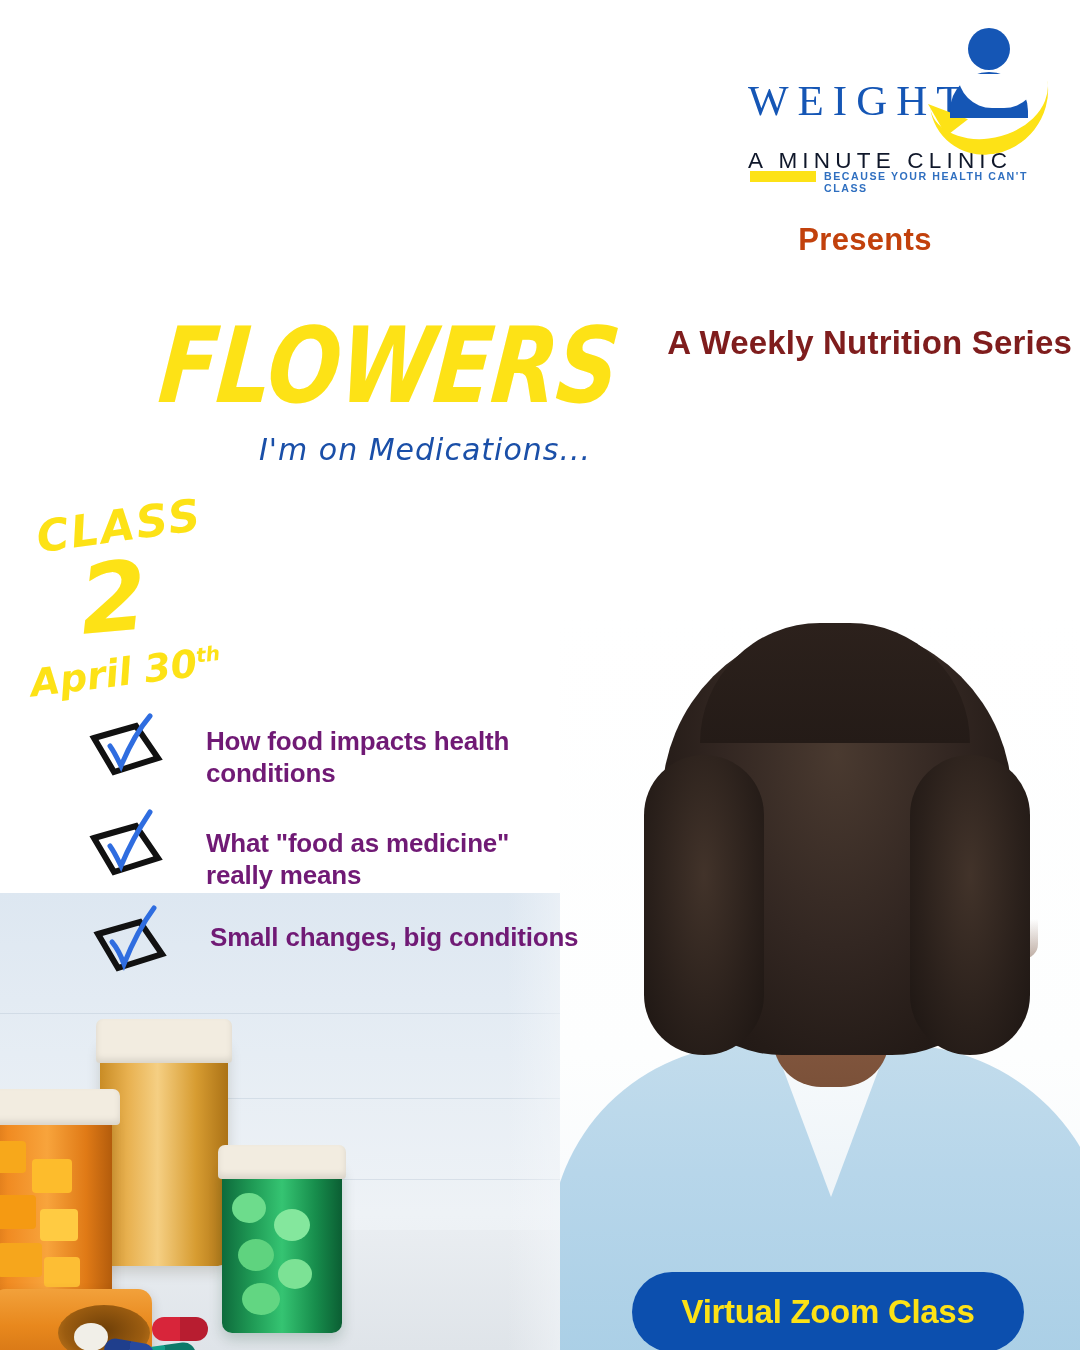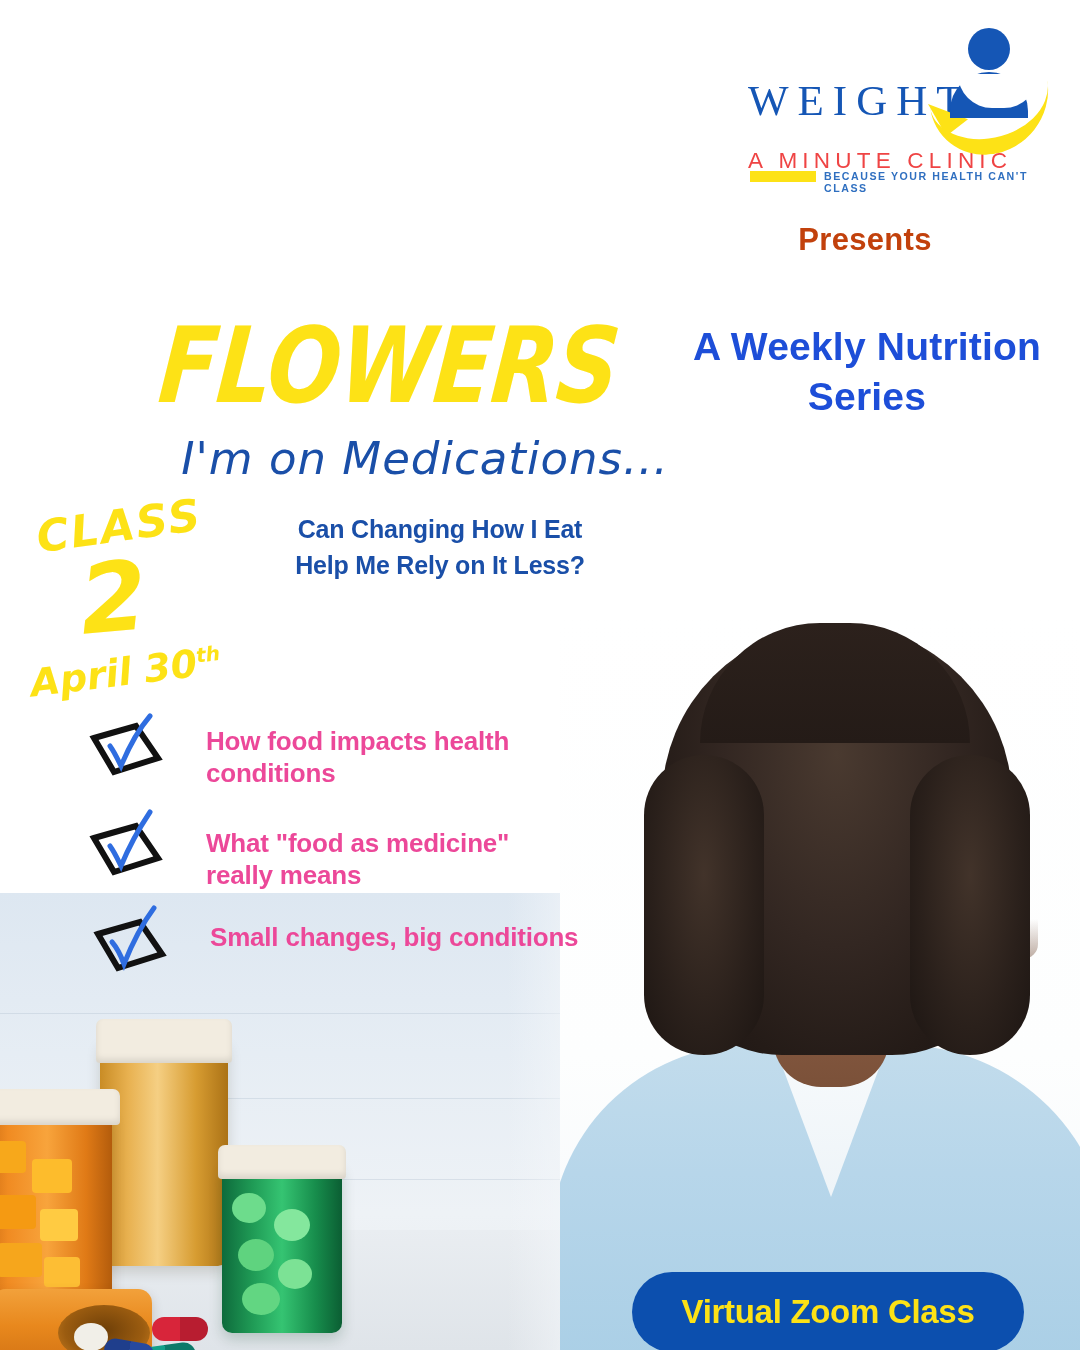--- a/index.html
+++ b/index.html
@@ -135,21 +135,21 @@
     font-family:"Liberation Sans", sans-serif;
   }
 
   
   .logo{position:absolute;left:742px;top:28px;width:310px;height:148px;}
   .logo-weight{
     position:absolute;left:6px;top:48px;font-size:43px;letter-spacing:9px;color:#1556b5;
     font-weight:400;font-family:"Liberation Serif", serif;
   }
   .logo-clinic{
-    position:absolute;left:6px;top:120px;font-size:22.5px;letter-spacing:5.2px;color:#ef4444;
+    position:absolute;left:6px;top:120px;font-size:22.5px;letter-spacing:5.2px;color:#0f172a;
     font-family:"Liberation Sans", sans-serif;
   }
   .logo-ybar{position:absolute;left:8px;top:143px;width:66px;height:11px;background:#FDE216;}
   .logo-tag{
     position:absolute;left:82px;top:142px;font-size:10.6px;letter-spacing:1.55px;color:#2f6fc0;
     font-weight:bold;font-family:"Liberation Sans", sans-serif;
   }
   .logo-head{position:absolute;left:226px;top:0px;width:42px;height:42px;border-radius:50%;background:#1556b5;}
   .logo-body{position:absolute;left:208px;top:44px;width:78px;height:46px;border-radius:44px 44px 0 0;background:#1556b5;}
   .logo-swoosh{
@@ -161,35 +161,35 @@
     clip-path:polygon(0 0,100% 48%,46% 100%);
   }
   .logo-cut{position:absolute;left:216px;top:46px;width:80px;height:34px;background:#ffffff;border-radius:0 0 44px 44px;}
 
   
   .presents{
     position:absolute;left:700px;top:222px;width:330px;text-align:center;
     font-size:31px;font-weight:bold;color:#c2410c;letter-spacing:.3px;
   }
   .series{
-    position:absolute;left:662px;top:322px;width:410px;text-align:center;
-    font-size:39px;font-weight:bold;color:#1d4ed8;line-height:1.28;letter-spacing:.2px;
+    position:absolute;left:662px;top:322px;width:410px;text-align:right;
+    font-size:33px;font-weight:bold;color:#7f1d1d;line-height:1.28;letter-spacing:.2px;
   }
 
   
   .flowers{
     position:absolute;left:160px;top:322px;width:420px;text-align:center;
     font-size:86px;color:#FDE216;font-weight:bold;font-style:italic;
     letter-spacing:-1px;line-height:1;
     transform:skewX(-5deg) scaleY(1.22);
     font-family:"DejaVu Sans", sans-serif;
   }
   .medline{
     position:absolute;left:140px;top:432px;width:570px;text-align:center;
-    font-size:45px;color:#1a4fa8;font-weight:400;font-style:italic;
+    font-size:30px;color:#1a4fa8;font-weight:400;font-style:italic;
     letter-spacing:1px;font-family:"DejaVu Sans", sans-serif;
   }
   .question{
     position:absolute;left:245px;top:512px;width:390px;text-align:center;
     font-size:25px;font-weight:bold;color:#1a4fa8;line-height:1.42;letter-spacing:-.2px;
   }
 
   
   .classblk{position:absolute;left:22px;top:498px;width:240px;height:215px;color:#FDE216;}
   .class-word{
@@ -203,21 +203,21 @@
   .class-date{
     position:absolute;left:8px;top:152px;font-size:38px;font-weight:bold;
     transform:rotate(-7deg);font-family:"DejaVu Sans", sans-serif;font-style:italic;
   }
   .class-date sup{font-size:20px;}
 
   
   .check-item{position:absolute;}
   .cbox{position:absolute;width:74px;height:56px;}
   .cbox svg{display:block;overflow:visible;}
-  .ctext{position:absolute;font-size:26px;font-weight:bold;color:#ec4899;line-height:1.22;letter-spacing:-.2px;}
+  .ctext{position:absolute;font-size:26px;font-weight:bold;color:#701a75;line-height:1.22;letter-spacing:-.2px;}
 
   .ci1{left:88px;top:722px;}
   .ci1 .ctext{left:118px;top:4px;width:330px;}
   .ci2{left:88px;top:822px;}
   .ci2 .ctext{left:118px;top:6px;width:360px;}
   .ci3{left:92px;top:918px;}
   .ci3 .ctext{left:118px;top:4px;width:440px;}
 
   
   .cta{
@@ -314,24 +314,20 @@
     <div class="logo-body"></div>
     <div class="logo-cut"></div>
     <div class="logo-head"></div>
   </div>
 
   <div class="presents">Presents</div>
   <div class="series">A Weekly Nutrition Series</div>
 
   <div class="flowers">FLOWERS</div>
   <div class="medline">I'm on Medications...</div>
-  <div class="question">
-    <span>Can Changing How I Eat</span><br>
-    <span>Help Me Rely on It Less?</span>
-  </div>
 
   <div class="classblk">
     <div class="class-word">CLASS</div>
     <div class="class-num">2</div>
     <div class="class-date"><span>April 30</span><sup>th</sup></div>
   </div>
 
   <div class="check-item ci1">
     <div class="cbox">
       <svg width="74" height="60" viewBox="0 0 74 60">

